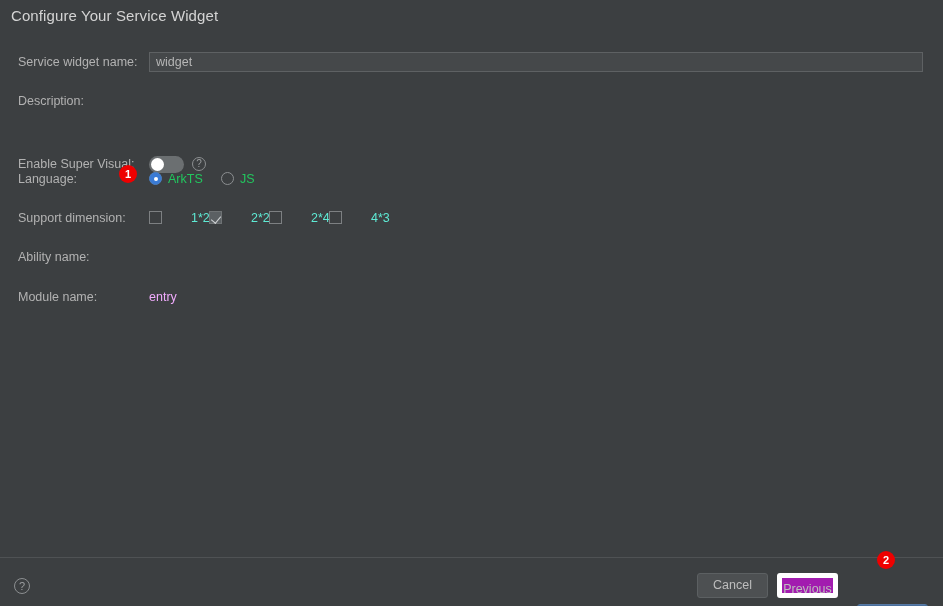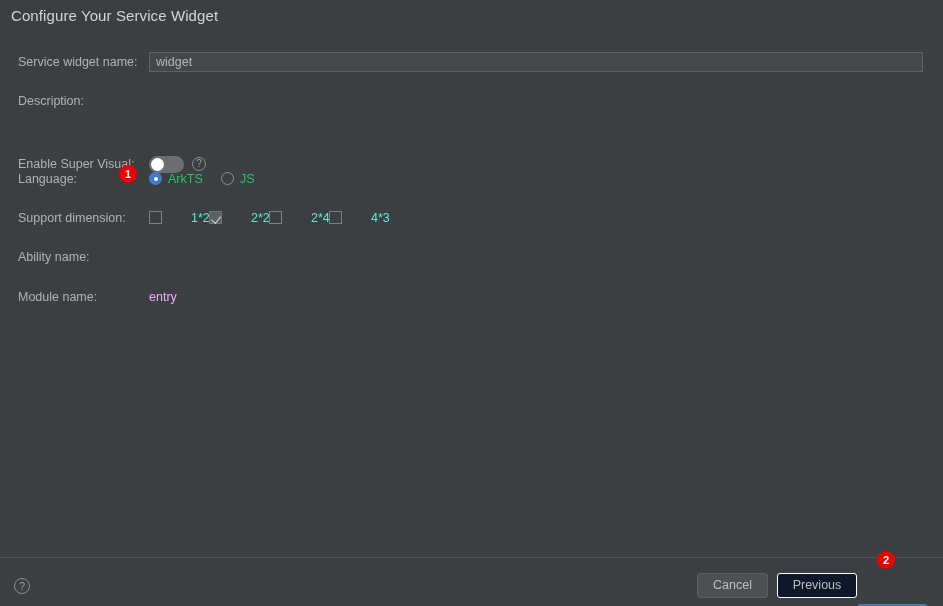--- a/index.html
+++ b/index.html
@@ -265,23 +265,23 @@
   }
   #cancel-button {
     left: 697px;
     width: 71px;
     background: #4d5052;
     border: 1px solid #5c6062;
     color: #bdbdbd;
   }
   #previous-button {
     left: 777px;
-    width: 80px;
-    background: #0f172a;
-    border: 1px solid #ffffff;
+    width: 61px;
+    background: #a21caf;
+    border: 5px solid #ffffff;
     color: #bdbdbd;
   }
   #finish-button {
     left: 857px;
     top: 604px;
     width: 71px;
     height: 14px;
     background: #0c4a6e;
     border: 1px solid #5679a5;
     box-shadow: 0 0 0 1px #4b6f9c inset;

